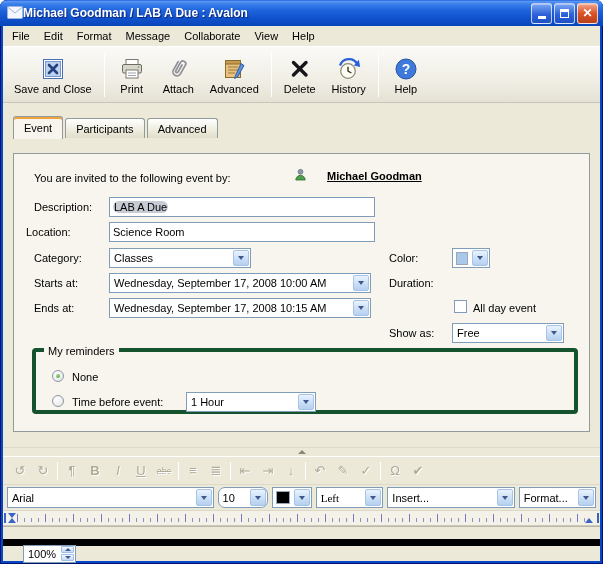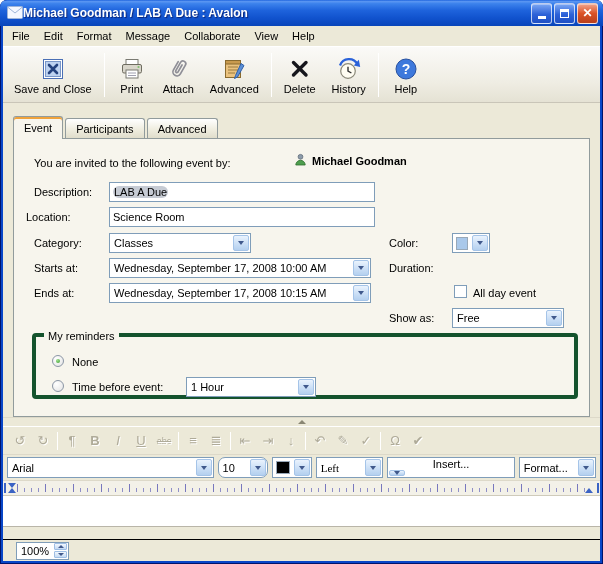--- a/index.html
+++ b/index.html
@@ -41,23 +41,23 @@
 
   .spacerA{height:12px;}
 
   
   .tabstrip{display:flex;align-items:flex-end;height:23px;padding-left:10px;position:relative;z-index:2;}
   .tab{height:20px;padding:0 10px;display:flex;align-items:center;margin-right:2px;
     background:linear-gradient(#FFFFFF,#EFEDDF 55%,#E0DDCB);
     border:1px solid #919B9C;border-bottom:none;border-radius:3px 3px 0 0;}
   .tab.active{height:23px;background:#F7F5ED;box-shadow:inset 0 2px 0 #EFA33C;margin-bottom:-1px;z-index:3;}
 
-  .panel{position:relative;margin:0 10px;height:279px;border:1px solid #919B9C;background:#F7F5ED;z-index:1;}
+  .panel{position:relative;margin:15px 10px;height:279px;border:1px solid #919B9C;background:#F7F5ED;z-index:1;}
   .plabel{position:absolute;white-space:nowrap;line-height:13px;}
-  .org{position:absolute;left:280px;top:14px;display:flex;align-items:center;gap:5px;}
+  .org{position:absolute;left:280px;top:14px;display:flex;align-items:center;gap:20px;text-decoration:underline;}
   .orgname{font-weight:bold;}
 
   .tfield,.combo{position:absolute;height:20px;border:1px solid #7F9DB9;background:#fff;
     display:flex;align-items:center;}
   .tfield{padding:0 3px;}
   .sel{background:#C6CBD4;padding:0 1px;border-radius:6px;}
   .cval{flex:1;padding:0 4px;white-space:nowrap;overflow:hidden;}
   .cbtn{width:16px;align-self:stretch;margin:1px;border:1px solid #A5C4E8;border-radius:2px;
     background:linear-gradient(#EAF3FD,#CBDFF6 55%,#B4D0EF);display:flex;align-items:center;justify-content:center;}
   .carr{width:0;height:0;border-left:3.5px solid transparent;border-right:3.5px solid transparent;border-top:4px solid #40598C;}
@@ -80,35 +80,35 @@
     border-top:1px solid #fff;border-bottom:1px solid #DDD9C9;}
   .fico{width:18px;height:18px;display:flex;align-items:center;justify-content:center;
     color:#AFAB99;font-size:13px;text-shadow:1px 1px 0 #fff;}
   .fg-b{font-weight:bold;} .fg-i{font-style:italic;} .fg-u{text-decoration:underline;}
   .fg-s{text-decoration:line-through;font-size:9px;}
   .fsep{width:1px;height:18px;background:#C9C5B6;border-right:1px solid #fff;}
 
   .fontrow{height:26px;display:flex;align-items:center;gap:4px;padding:0 4px;border-bottom:1px solid #DDD9C9;}
   .fcombo{height:21px;border:1px solid #7F9DB9;background:#fff;display:flex;align-items:center;position:static;}
   .w-font{width:214px;} .w-size{width:52px;border-radius:7px;} .w-color{width:40px;} .w-align{width:70px;font-family:Liberation Serif, serif;}
-  .w-insert{width:132px;flex-direction:column;} .w-format{width:80px;margin-left:auto;}
+  .w-insert{width:132px;} .w-format{width:80px;margin-left:auto;}
 
   .ruler{height:15px;position:relative;background:#F3F1E8;border-bottom:1px solid #CFCBBB;}
   .ticks,.ticks2{position:absolute;left:14px;right:14px;bottom:3px;background-repeat:repeat-x;background-position:0 100%;}
   .ticks{top:7px;background-image:linear-gradient(90deg,#8F8FC8 0 1px,transparent 1px);background-size:7px 5px;}
   .ticks2{top:3px;background-image:linear-gradient(90deg,#7878BE 0 1px,transparent 1px);background-size:28px 9px;}
   .redge{position:absolute;top:2px;bottom:2px;width:2px;background:#3B63C4;}
   .rmark{position:absolute;width:0;height:0;}
   .rmark.mdown{left:5px;top:2px;border-left:4px solid transparent;border-right:4px solid transparent;border-top:5px solid #3B63C4;}
   .rmark.mup{left:5px;bottom:2px;border-left:4px solid transparent;border-right:4px solid transparent;border-bottom:5px solid #3B63C4;}
   .rmark.mright{right:7px;bottom:2px;border-left:4px solid transparent;border-right:4px solid transparent;border-bottom:5px solid #3B63C4;}
 
   .bodyarea{flex:1;background:#fff;border-bottom:1px solid #B9B5A8;}
 
-  .statusbar{height:22px;display:flex;align-items:center;padding:0 13px;border-top:1px solid #000000;margin-top:12px;}
+  .statusbar{height:22px;display:flex;align-items:center;padding:0 20px;border-top:7px solid #000000;margin-top:12px;}
   .zoom{display:flex;align-items:center;height:18px;border:1px solid #7F9DB9;background:#fff;}
   .zval{padding:0 4px;min-width:34px;}
   .spin{display:flex;flex-direction:column;gap:1px;padding:1px;}
   .sbtn{width:13px;height:7px;display:flex;align-items:center;justify-content:center;
     background:linear-gradient(#F2F8FE,#C4DAF3);border:1px solid #9EBEE4;border-radius:1px;}
   .tri-up{width:0;height:0;border-left:3px solid transparent;border-right:3px solid transparent;border-bottom:3px solid #40598C;}
   .tri-down{width:0;height:0;border-left:3px solid transparent;border-right:3px solid transparent;border-top:3px solid #40598C;}
 </style>
 </head>
 <body>

